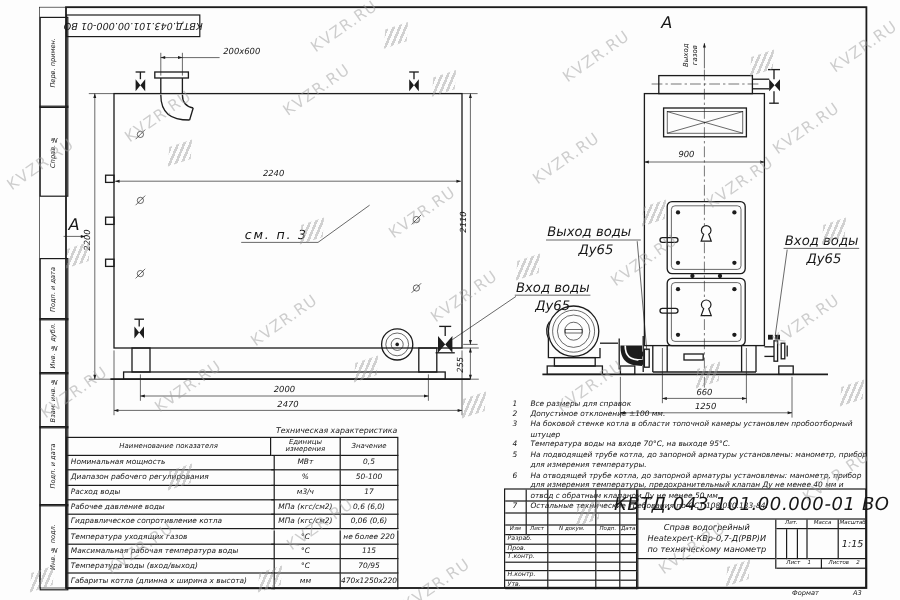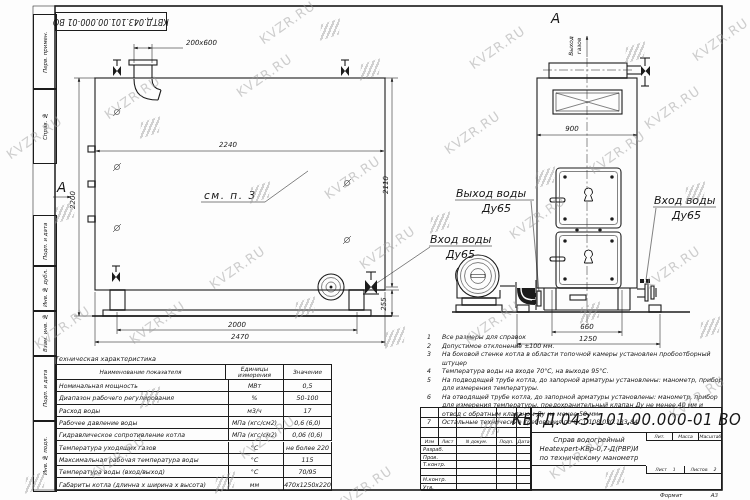--- a/index.html
+++ b/index.html
@@ -23,21 +23,21 @@
   .t-g{font:italic 5.8px "DejaVu Sans",sans-serif;}
   
   .stamp{left:55px;top:12px;width:110px;height:17px;border:1.2px solid #1c1c1c;
          display:flex;align-items:center;justify-content:center;}
   .stamp span{transform:rotate(180deg);font:italic 8px "DejaVu Sans",sans-serif;white-space:nowrap;}
   .strip-cell{position:absolute;border:1px solid #1c1c1c;display:flex;align-items:center;justify-content:center;
               writing-mode:vertical-rl;transform:rotate(180deg);font:italic 5.5px "DejaVu Sans",sans-serif;
               white-space:nowrap;overflow:hidden;}
   
   .ttwrap{left:55px;top:353px;width:276px;height:137px;}
-  .tt-title{height:11px;font:italic 6.5px "DejaVu Sans",sans-serif;text-align:left;line-height:12px;}
+  .tt-title{height:11px;font:italic 6.5px "DejaVu Sans",sans-serif;text-align:right;line-height:12px;}
   .ttgrid{position:relative;width:276px;border-top:1px solid #1c1c1c;border-left:1px solid #1c1c1c;}
   .ttc{position:absolute;border-right:1px solid #1c1c1c;border-bottom:1px solid #1c1c1c;
        font:italic 6.2px "DejaVu Sans",sans-serif;display:flex;align-items:center;overflow:hidden;}
   .ttc.ctr{justify-content:center;text-align:center;}
   .ttc.nm{padding-left:3px;}
   
   .notes{left:427px;top:333px;width:296px;}
   .note{display:flex;font:italic 6.2px "DejaVu Sans",sans-serif;line-height:1.38;}
   .n-num{width:15px;flex:none;}
   .n-txt{flex:1;}
@@ -450,20 +450,27 @@
       <div>по техническому манометр</div>
     </div>
     <div class="tb-empty"></div>
 
     <div class="tb-r" style="top:25px;width:77px;height:8px;">
       <div class="mini" style="left:0;top:0;width:26px;height:8px;border-bottom:1px solid #1c1c1c;">Лит.</div>
       <div class="mini" style="left:26px;top:0;width:26px;height:8px;border-bottom:1px solid #1c1c1c;">Масса</div>
       <div class="mini" style="left:52px;top:0;width:23px;height:8px;border-bottom:1px solid #1c1c1c;border-right:none;">Масштаб</div>
     </div>
 
+    <div class="tb-r" style="top:33px;width:77px;height:25px;">
+      <div class="mini" style="left:0;top:0;width:9px;height:25px;border-bottom:1px solid #1c1c1c;"></div>
+      <div class="mini" style="left:9px;top:0;width:9px;height:25px;border-bottom:1px solid #1c1c1c;"></div>
+      <div class="mini" style="left:18px;top:0;width:8px;height:25px;border-bottom:1px solid #1c1c1c;"></div>
+      <div class="mini" style="left:26px;top:0;width:26px;height:25px;border-bottom:1px solid #1c1c1c;"></div>
+      <div class="mini scaleval" style="left:52px;top:0;width:23px;height:25px;border-bottom:1px solid #1c1c1c;border-right:none;">1:15</div>
+    </div>
 
     <div class="tb-r" style="top:58px;width:77px;height:8px;">
       <div class="mini" style="left:0;top:0;width:38px;height:8px;border-bottom:1px solid #1c1c1c;gap:6px;">
         <span>Лист</span>
           <span>1</span>
       </div>
       <div class="mini" style="left:38px;top:0;width:37px;height:8px;border-bottom:1px solid #1c1c1c;border-right:none;gap:6px;">
         <span>Листов</span>
           <span>2</span>
       </div>

